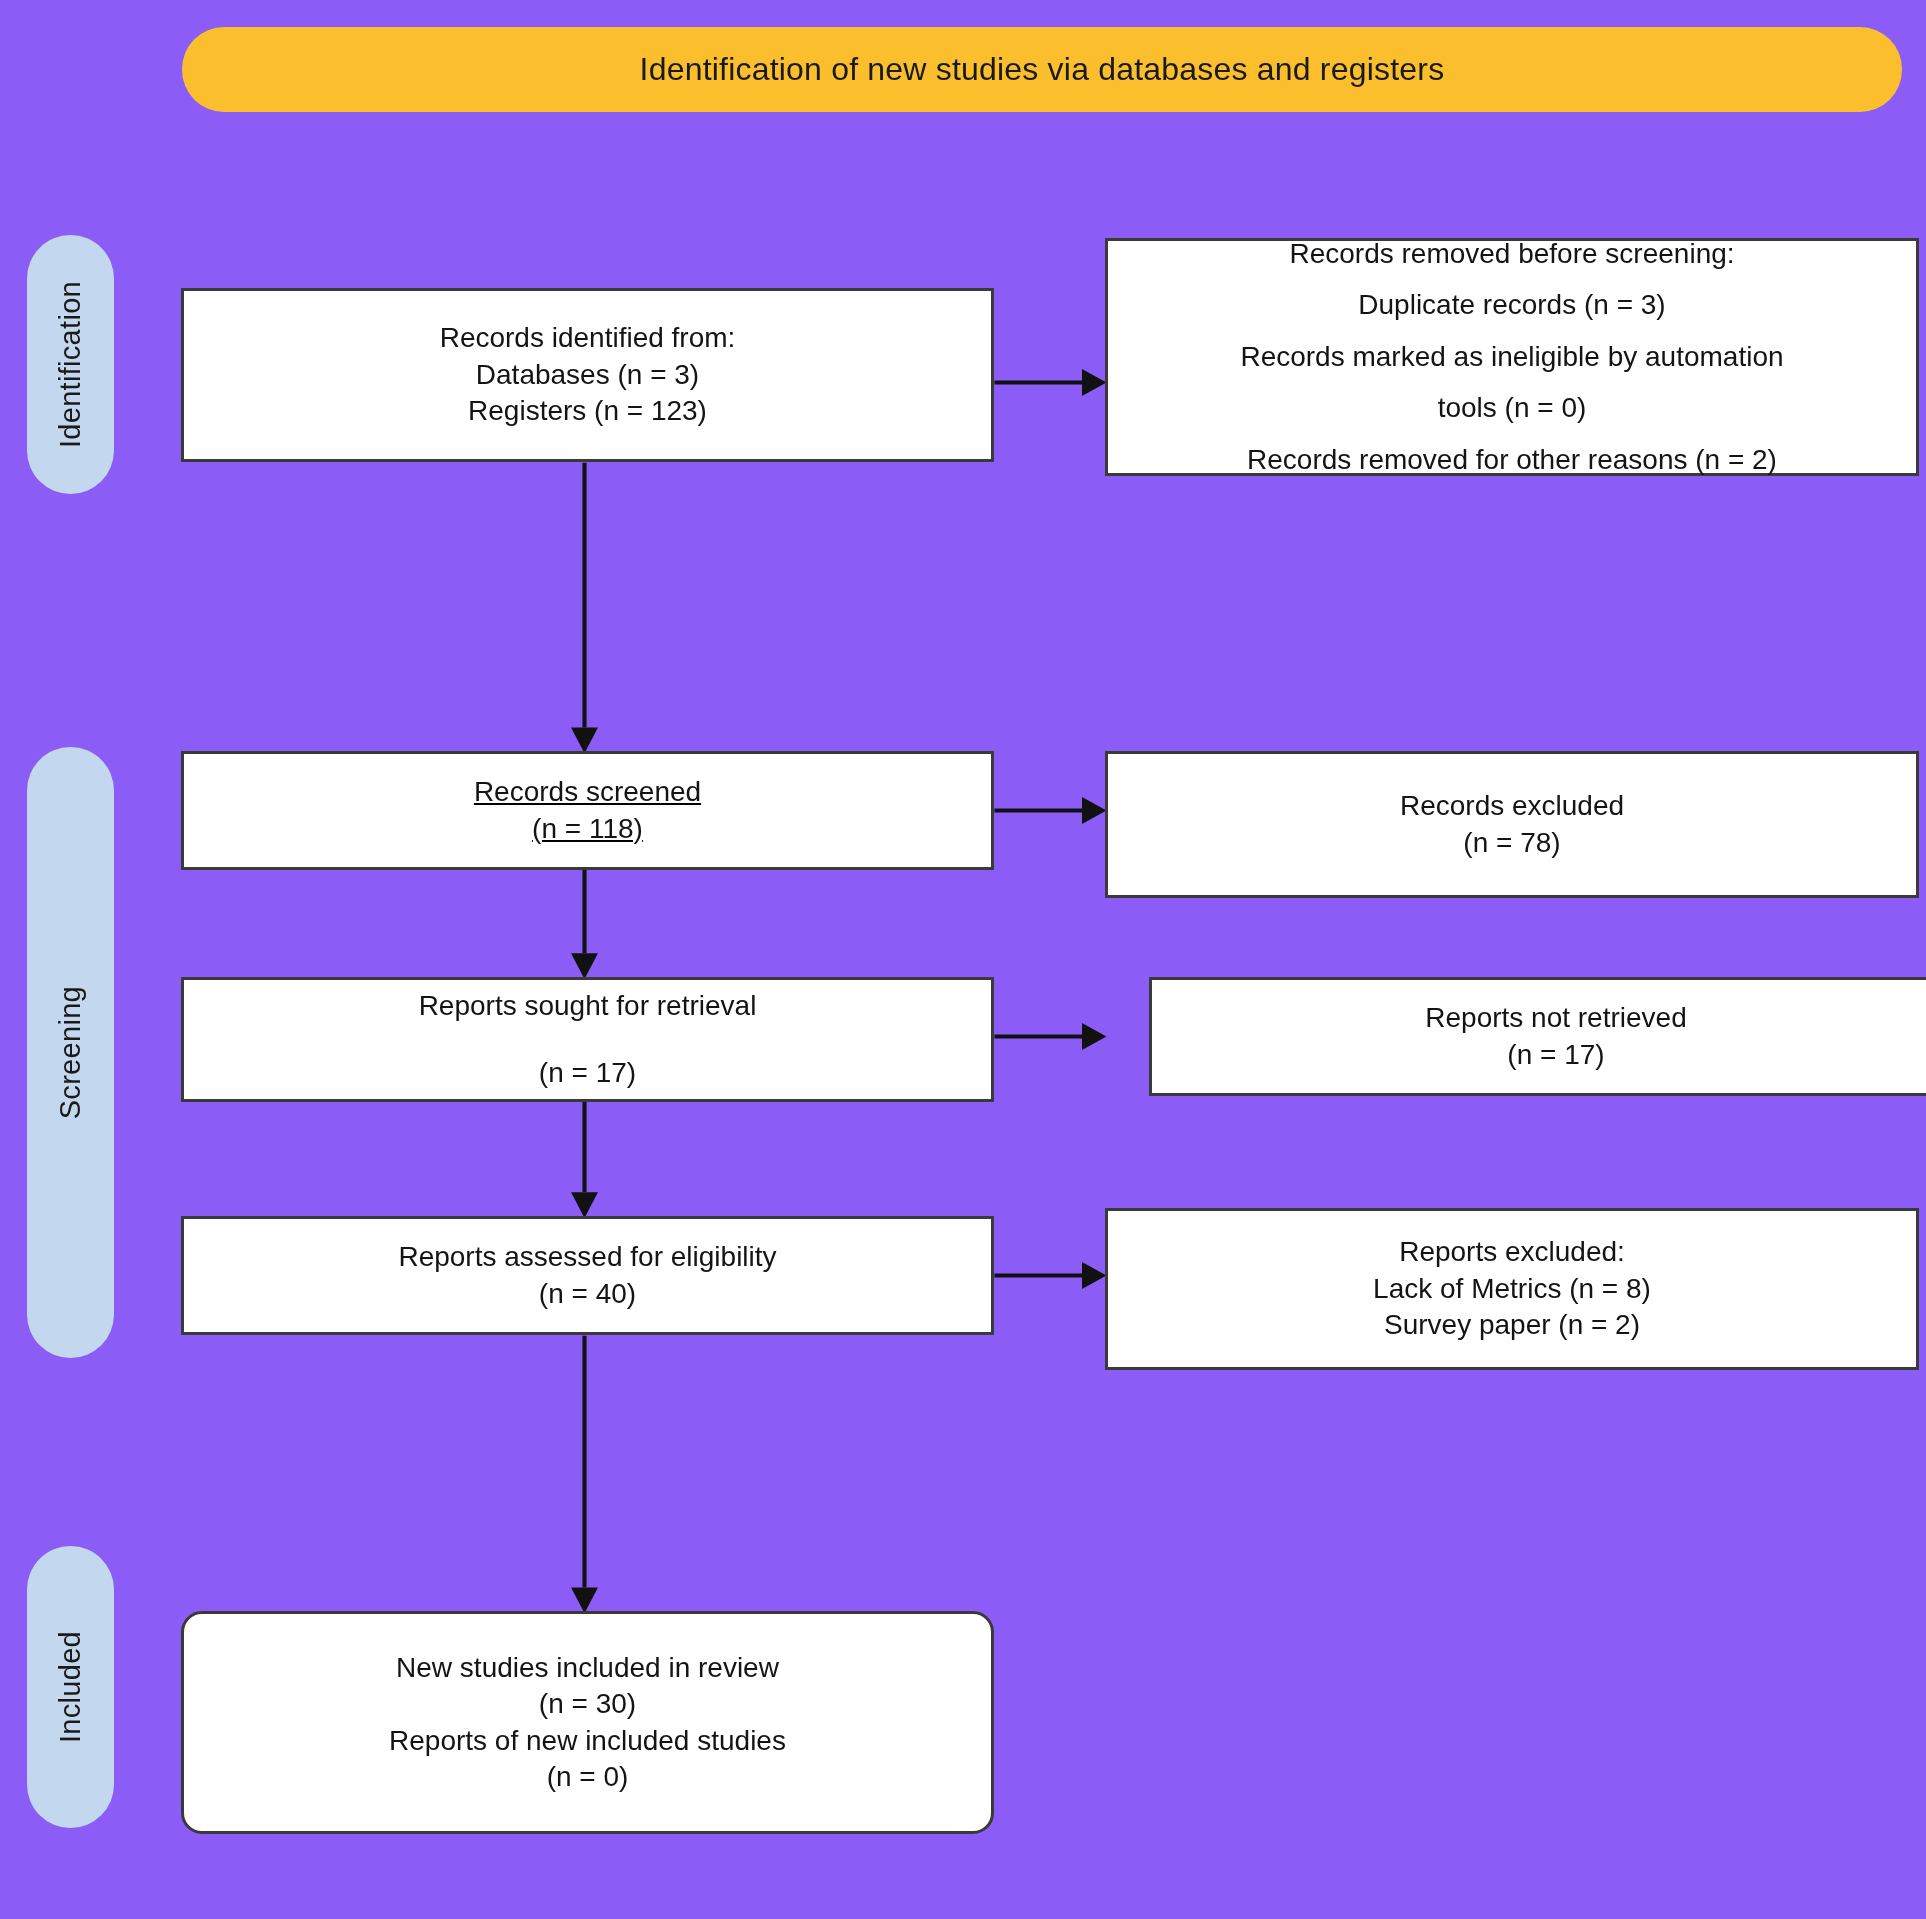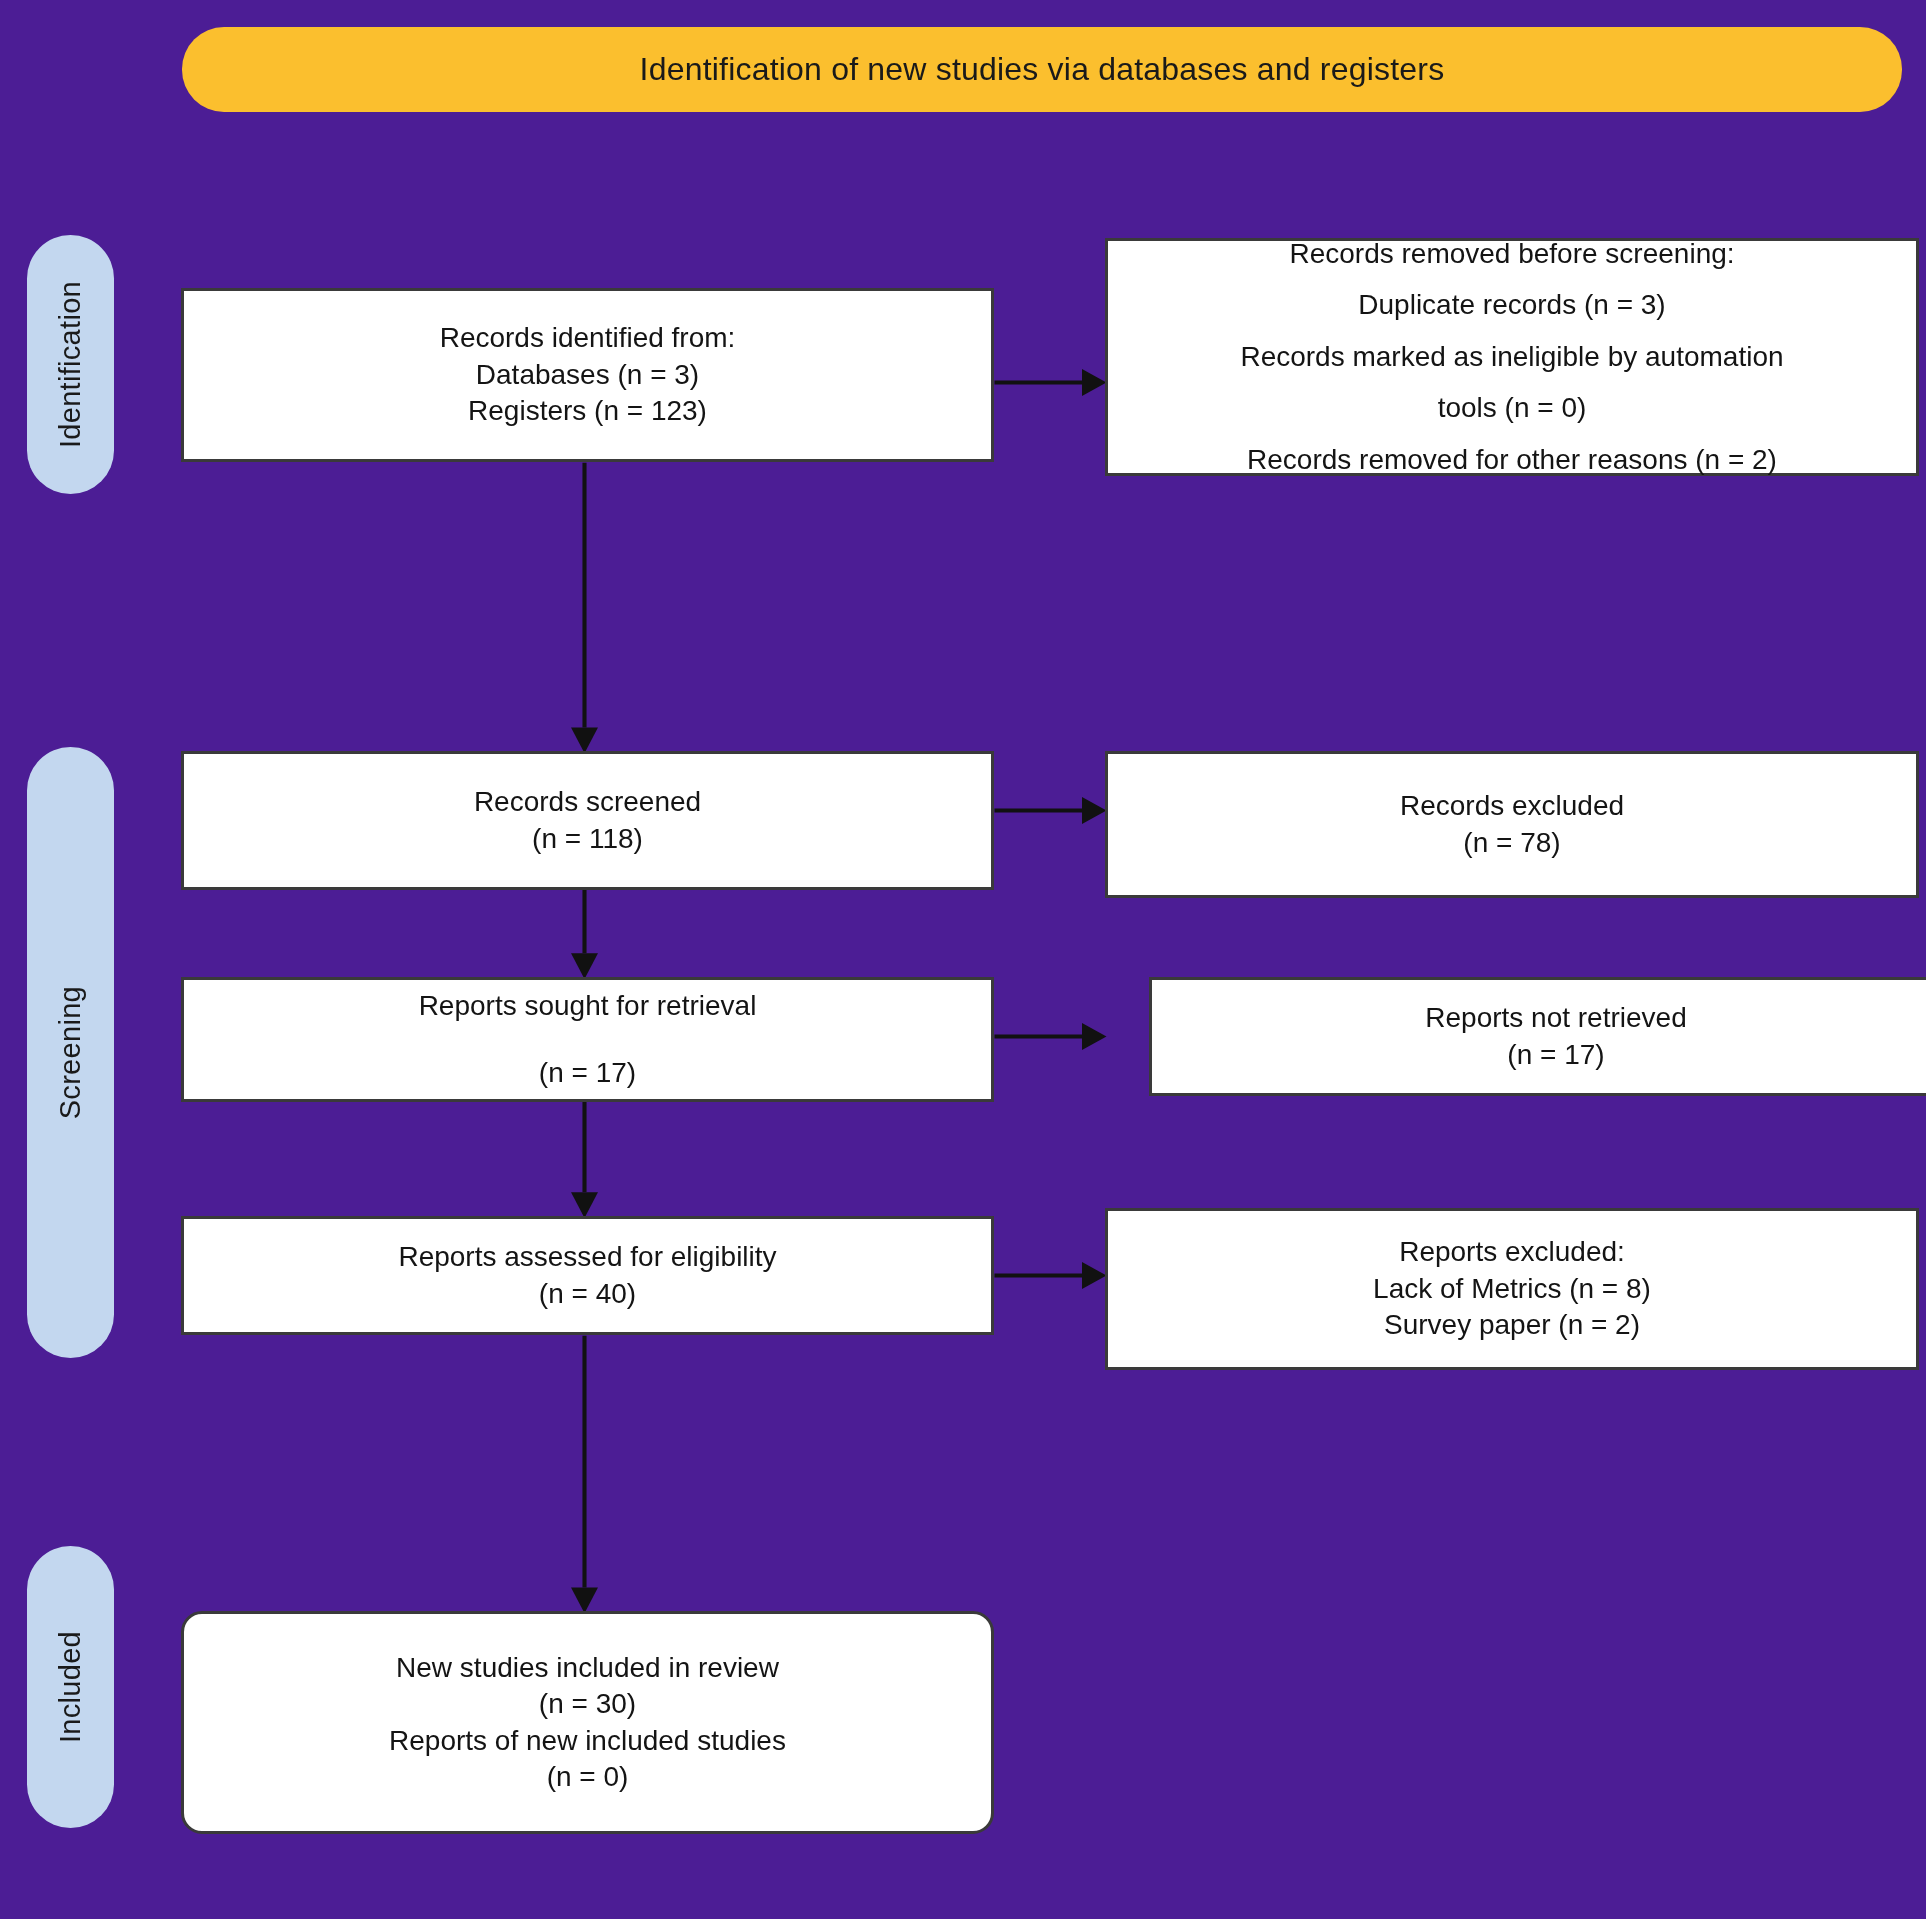--- a/index.html
+++ b/index.html
@@ -9,21 +9,21 @@
   }
   body {
     font-family: "Liberation Sans", sans-serif;
     -webkit-font-smoothing: antialiased;
   }
 
   #prisma-root {
     position: relative;
     width: 1926px;
     height: 1919px;
-    background: #4c1d95;
+    background: #8b5cf6;
     overflow: hidden;
   }
 
   
   .header-banner {
     position: absolute;
     left: 182px;
     top: 26.5px;
     width: 1720px;
     height: 85px;
@@ -79,21 +79,21 @@
   .flow-line {
     font-size: 28px;
     line-height: 1.30;
     color: #141414;
     text-align: center;
     white-space: nowrap;
   }
 
   
   #box-identified        { left: 181px;  top: 288px;  width: 813px; height: 174px; }
-  #box-records-screened  { left: 181px;  top: 751px; width: 813px; height: 139px; }
+  #box-records-screened  { left: 181px;  top: 751px; width: 813px; height: 119px; text-decoration: underline; }
   #box-reports-sought    { left: 181px;  top: 977px; width: 813px; height: 125px; gap: 30px; }
   #box-reports-assessed  { left: 181px;  top: 1216px; width: 813px; height: 119px; }
   #box-new-studies       { left: 181px;  top: 1611px; width: 813px; height: 223px; border-radius: 21px; }
 
   
   #box-removed-before    { left: 1105px; top: 238px;  width: 814px; height: 238px; gap: 15px; }
   #box-records-excluded  { left: 1105px; top: 751px; width: 814px; height: 147px; }
   #box-reports-not-retr  { left: 1105px; top: 977px; width: 814px; height: 119px; margin-left: 44px; }
   #box-reports-excluded  { left: 1105px; top: 1208px; width: 814px; height: 162px; }
 

